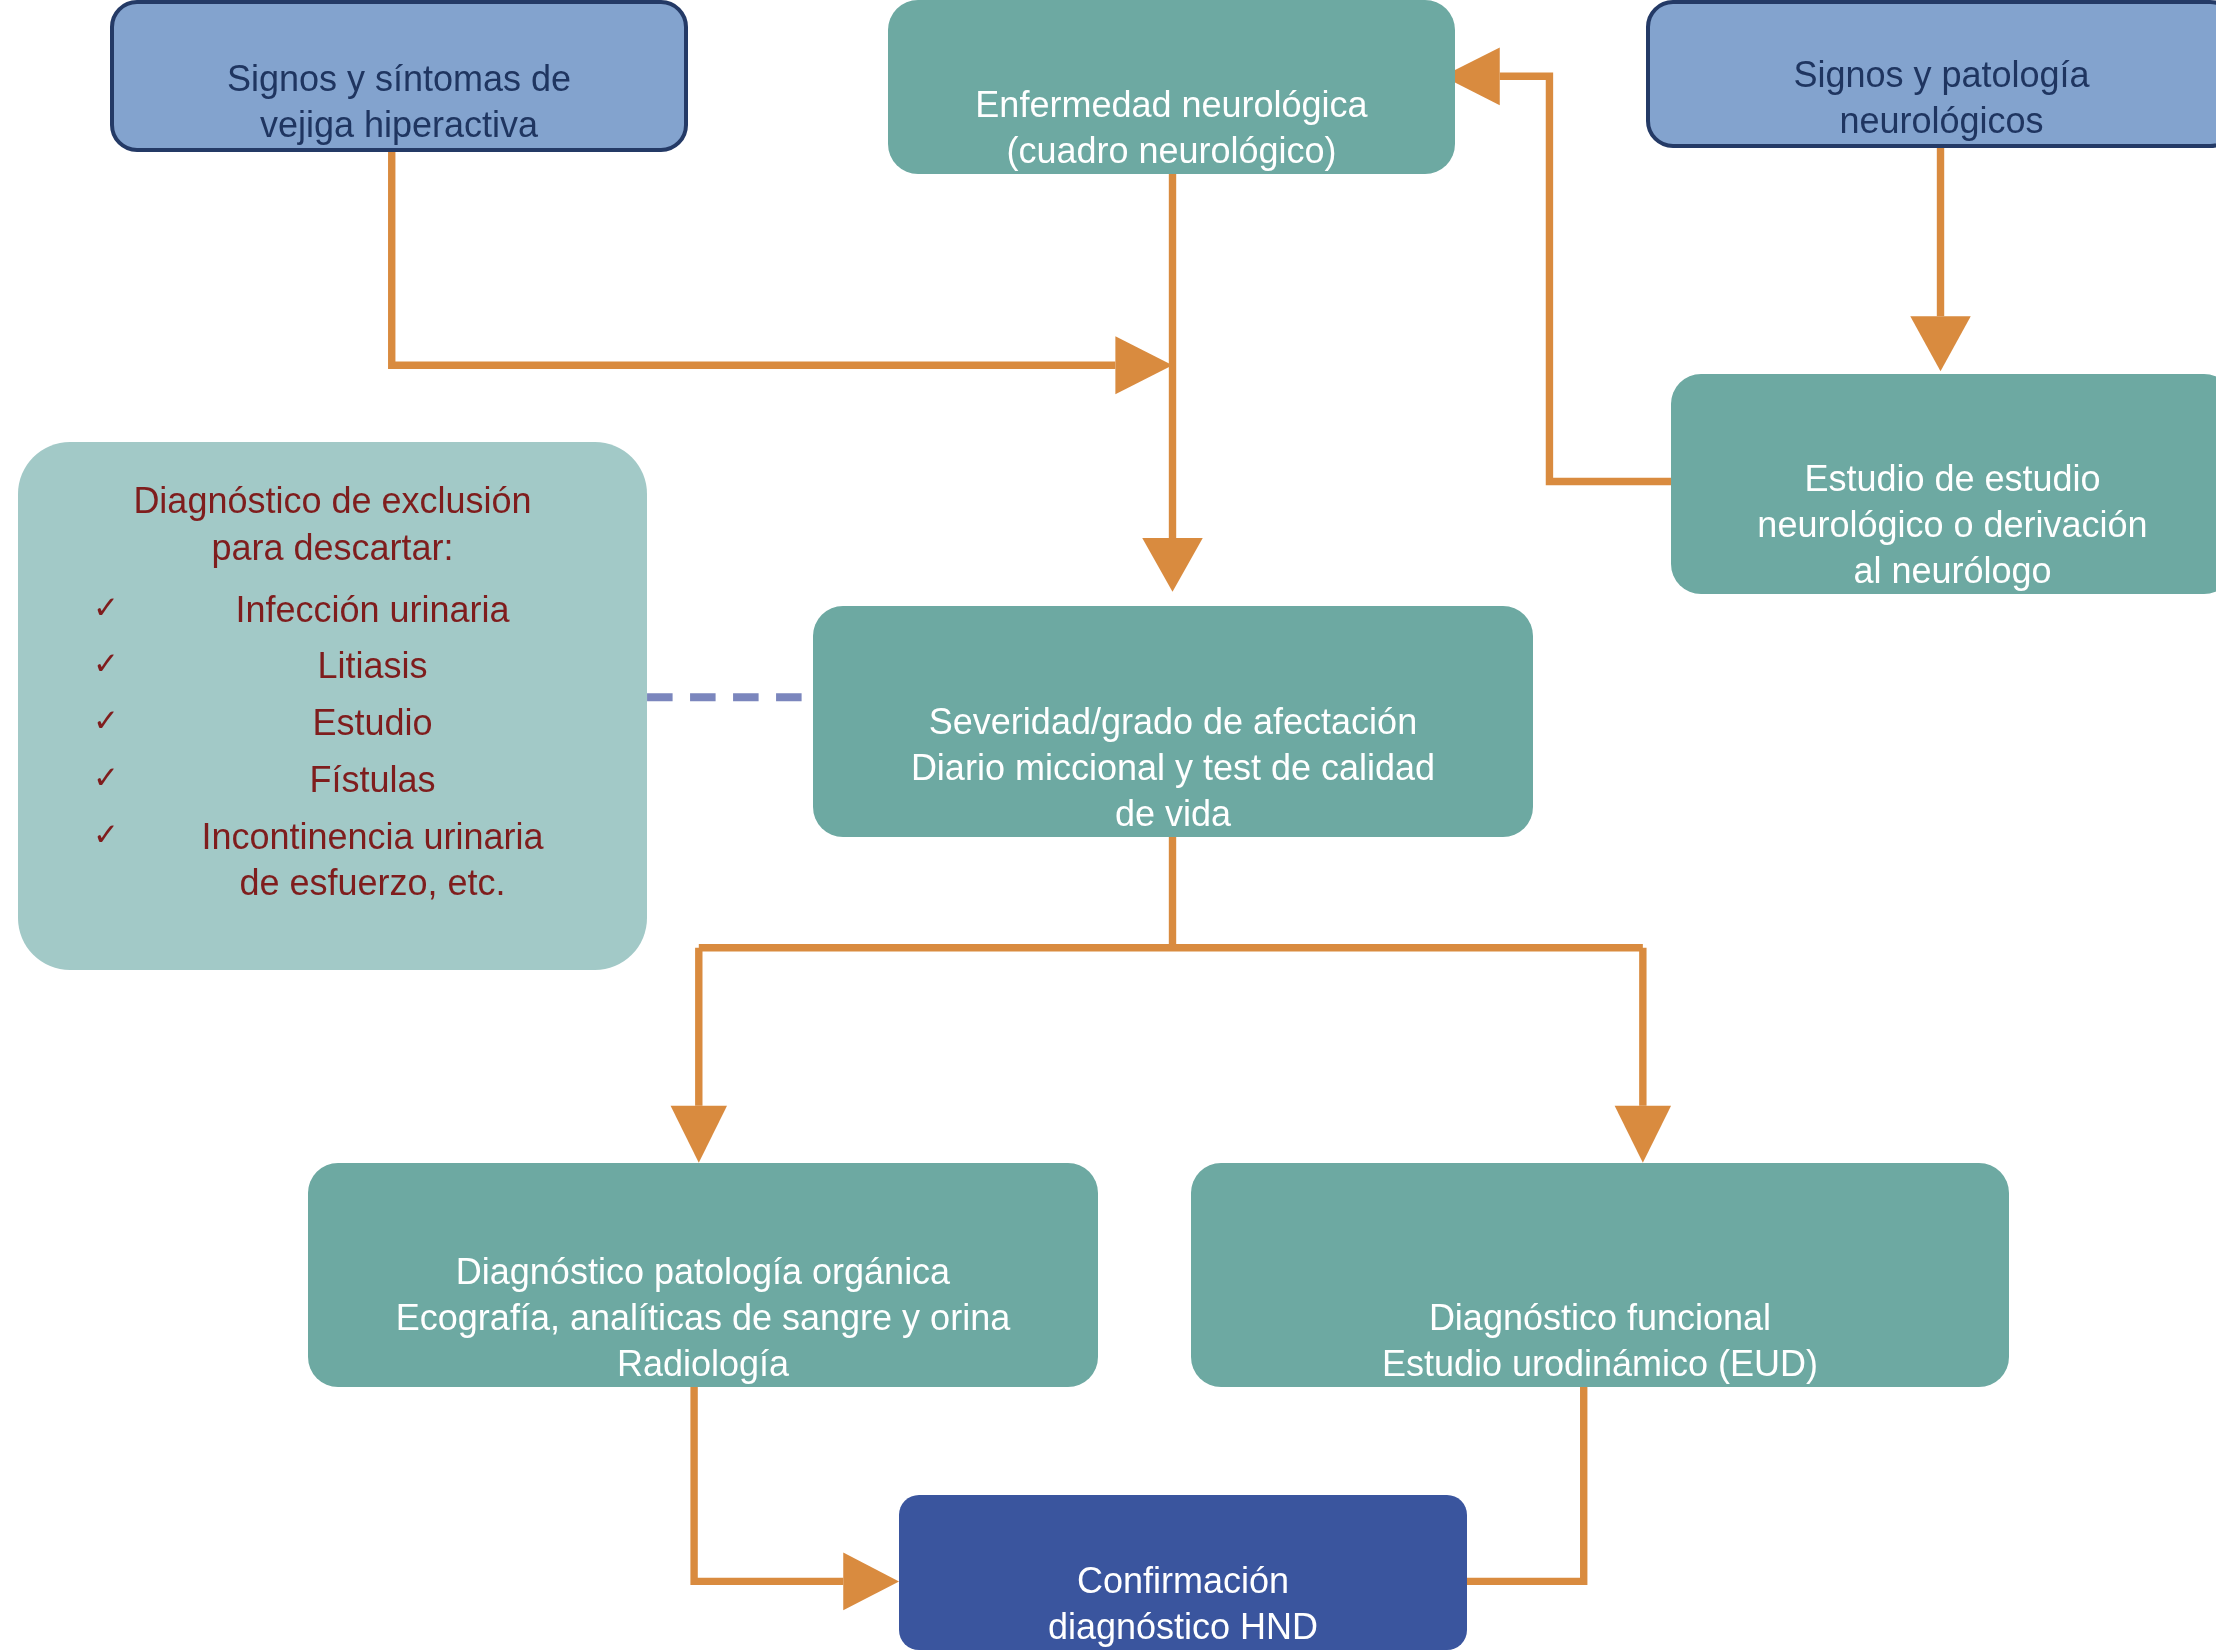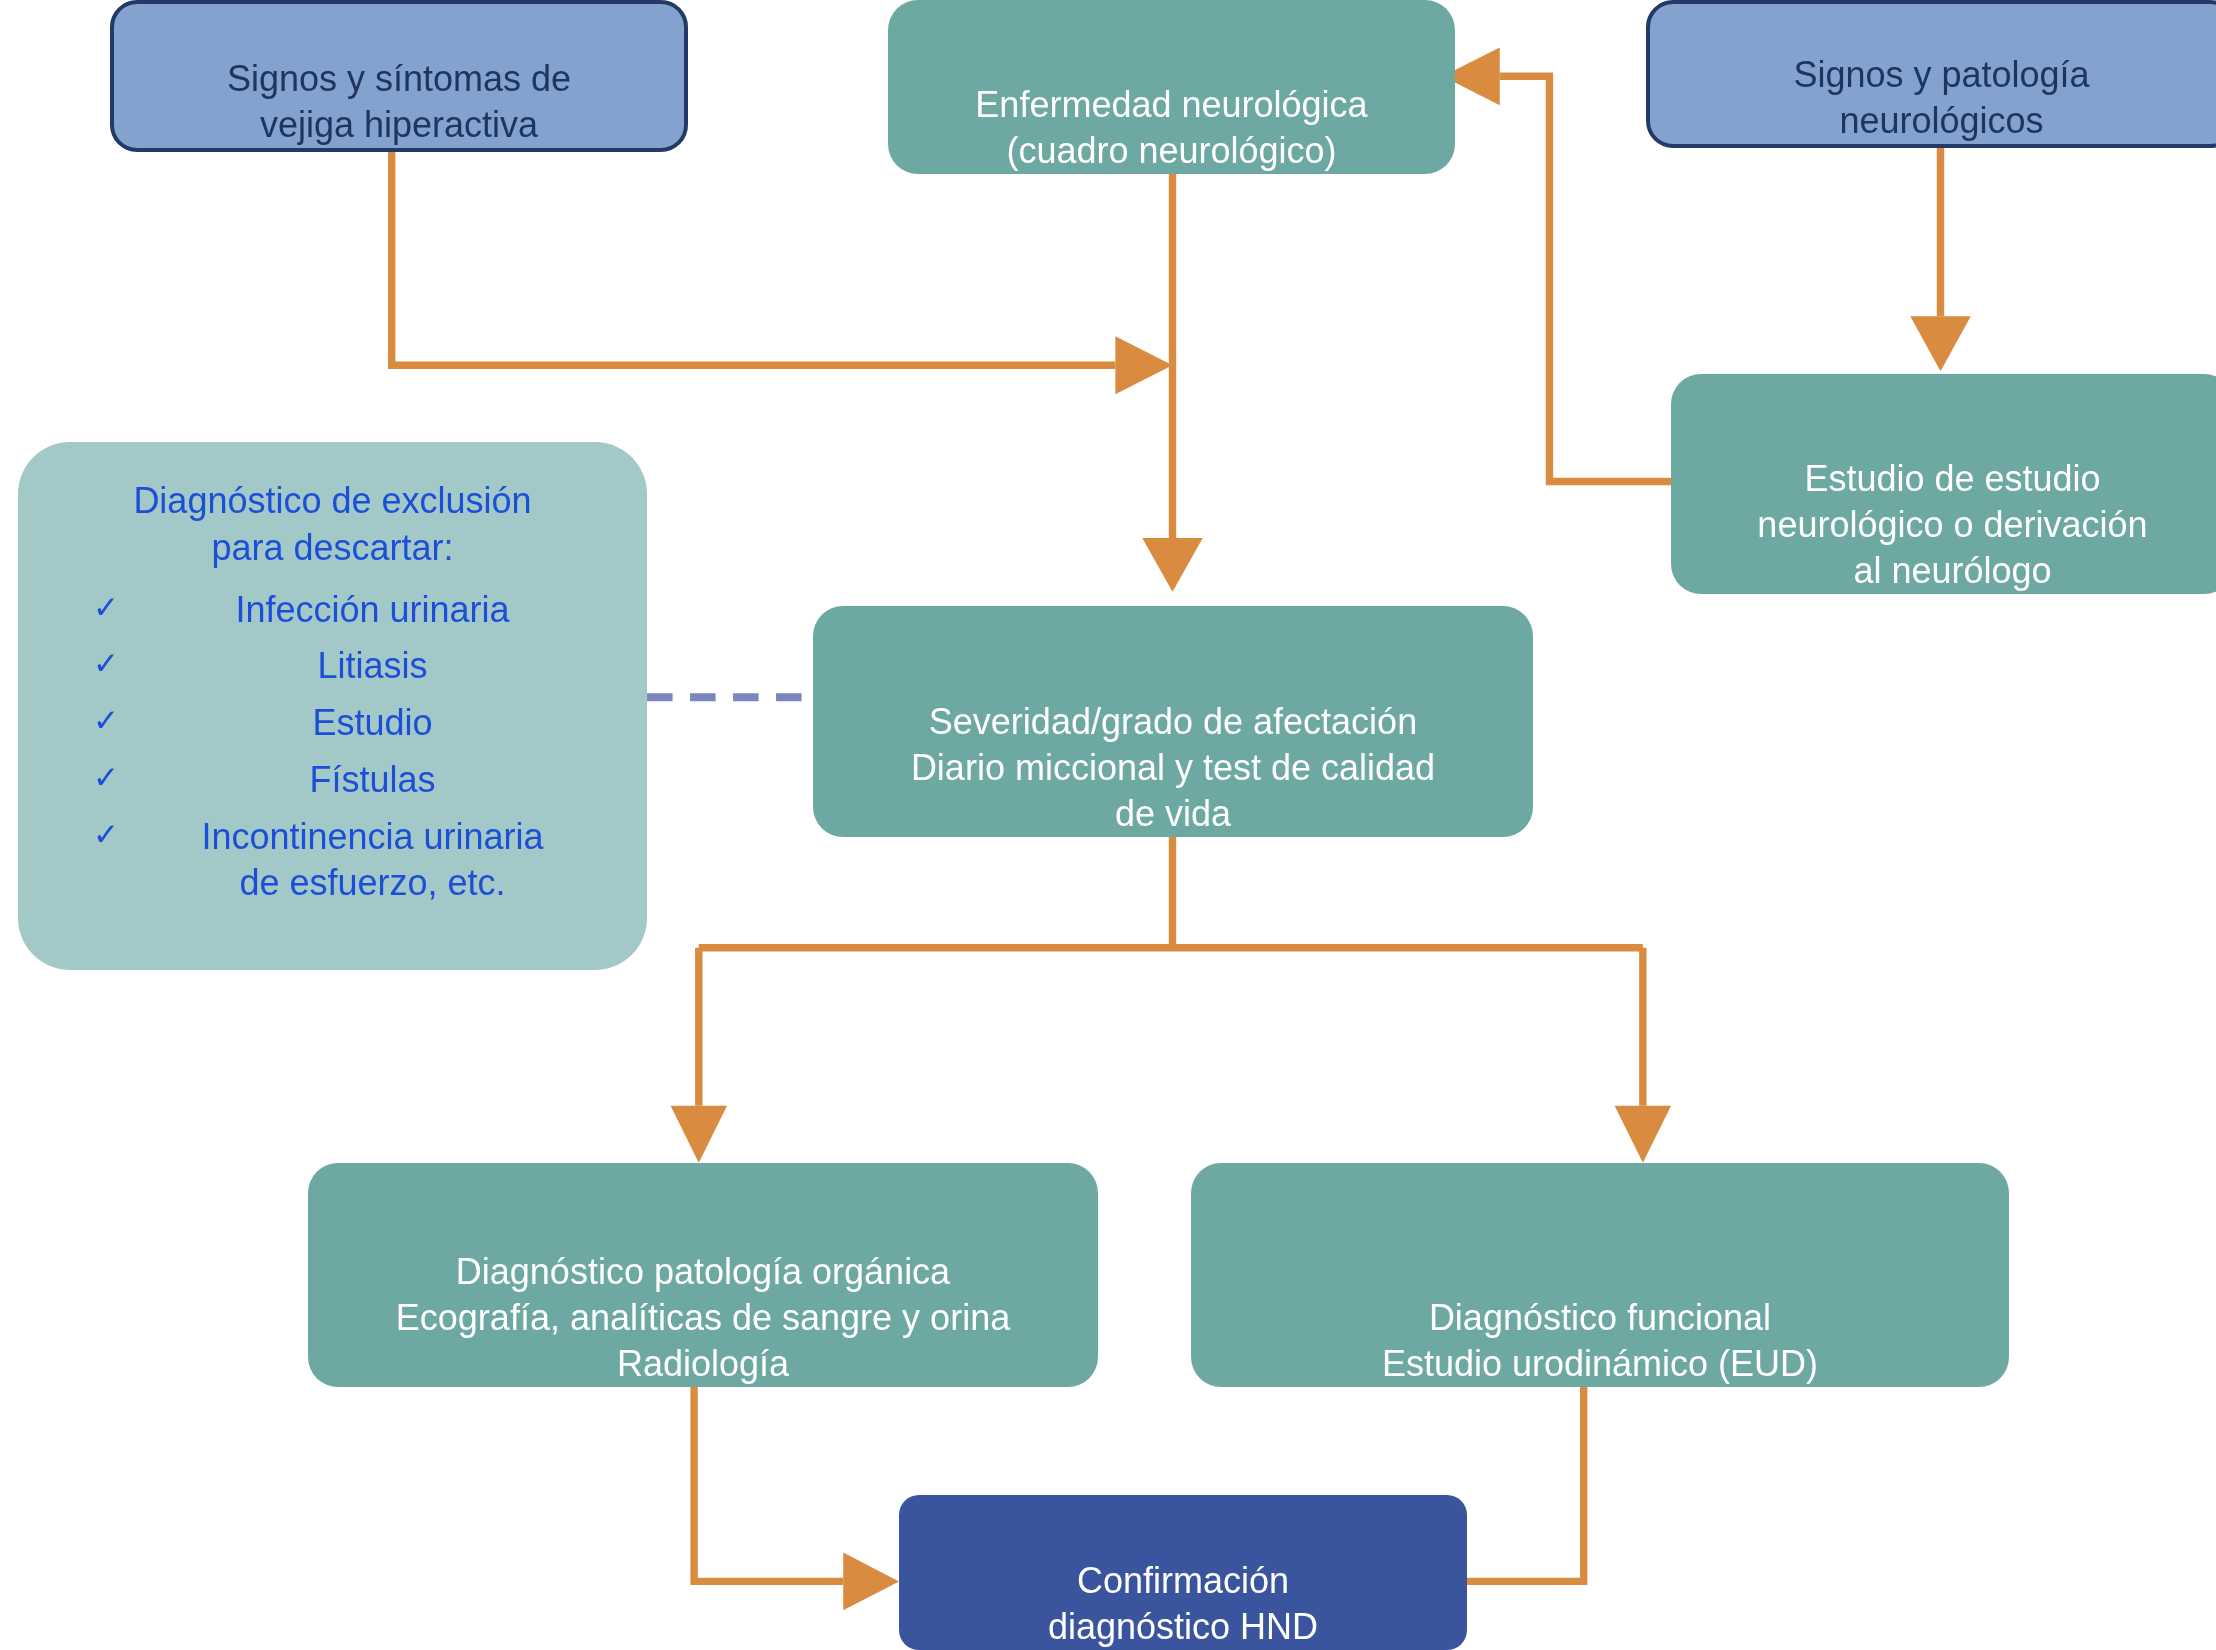--- a/index.html
+++ b/index.html
@@ -45,21 +45,21 @@
     border-radius: 30px;
     color: #ffffff;
     font-size: 36px;
   }
 
   
   .node.lightteal {
     background: #a2c9c7;
     border: none;
     border-radius: 52px;
-    color: #1d4ed8;
+    color: #7f1d1d;
     font-size: 36px;
     align-items: flex-start;
     justify-content: flex-start;
   }
 
   
   .node.darkblue {
     background: #3a559e;
     border: none;
     border-radius: 20px;

